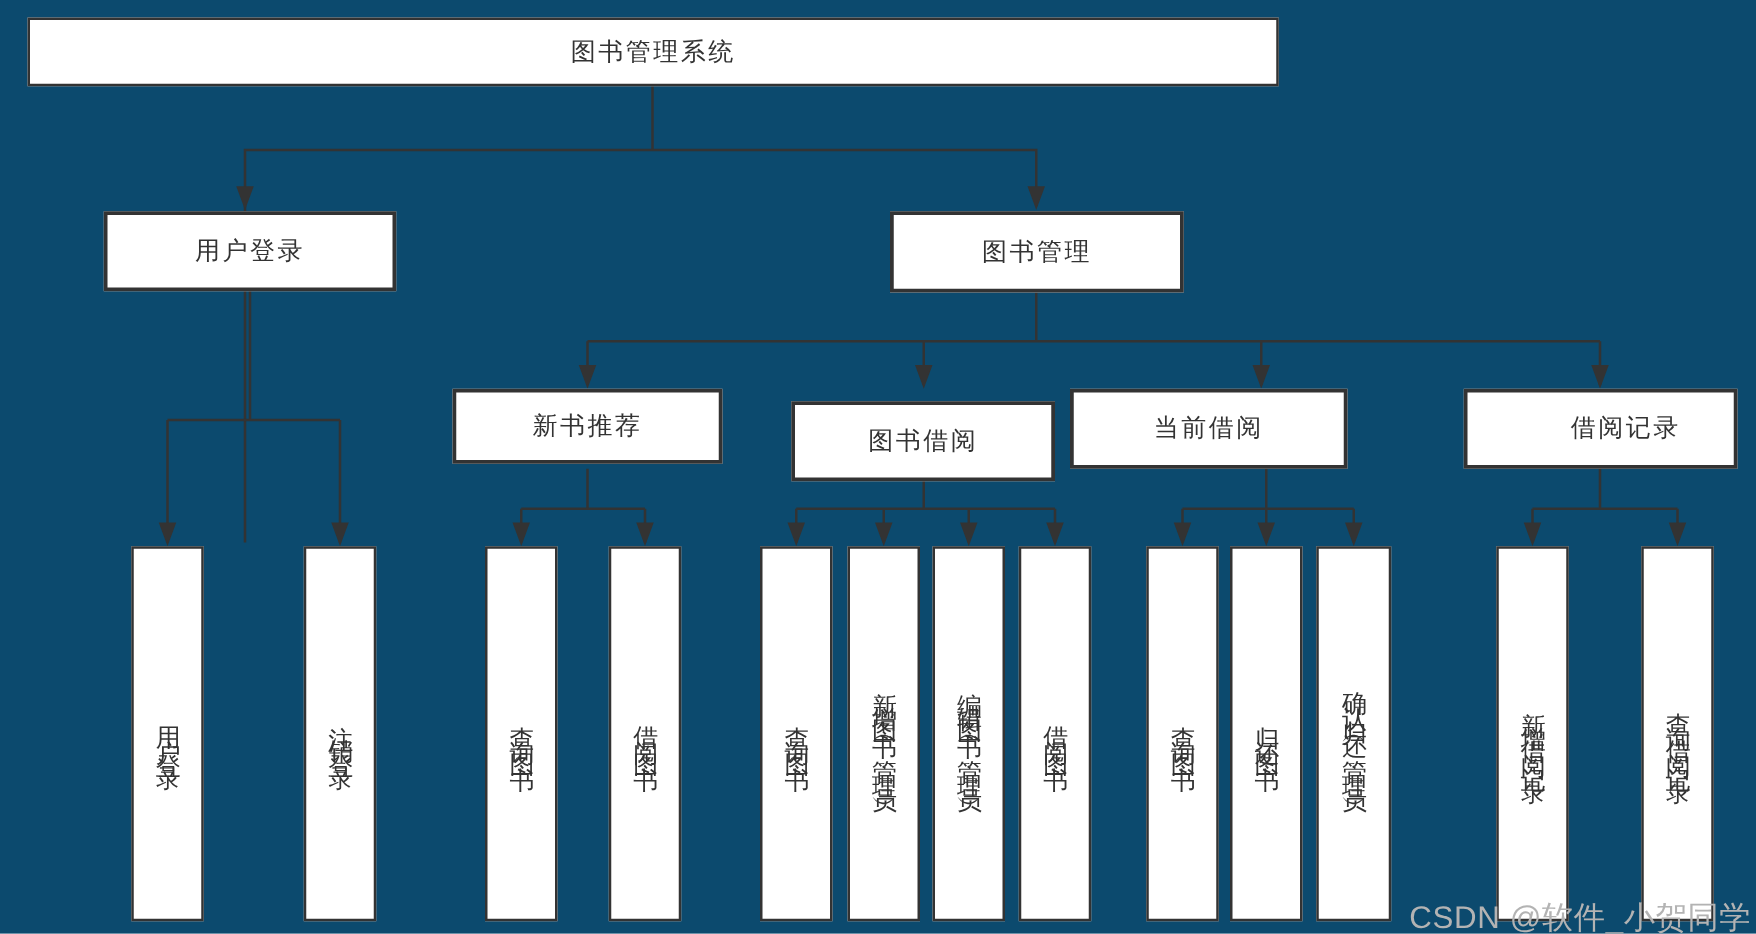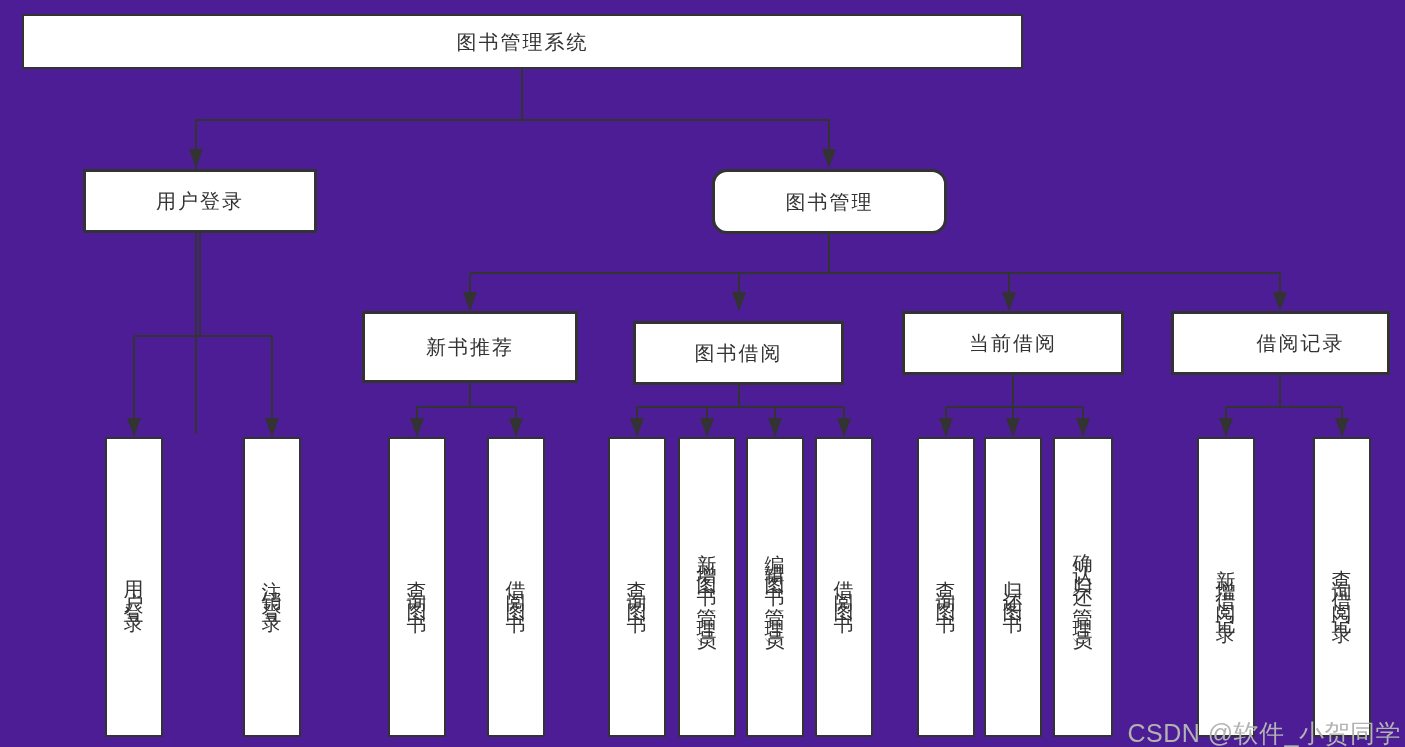--- a/index.html
+++ b/index.html
@@ -1,17 +1,17 @@
 <!DOCTYPE html>
 <html><head>
 <meta charset="utf-8">
 <style>
   html,body{margin:0;padding:0;background:#ffffff;}
   body{font-family:"Liberation Sans","DejaVu Sans",sans-serif;}
-  .stage{position:relative;width:1405px;height:747px;background:#4c1d95;overflow:hidden;}
+  .stage{position:relative;width:1405px;height:747px;background:#0c4a6e;overflow:hidden;}
   .wires{position:absolute;left:0;top:0;width:1405px;height:747px;z-index:0;}
   .ln{fill:none;stroke:#333333;stroke-width:2px;}
   .ar{fill:#333333;stroke:none;}
   .node{position:absolute;box-sizing:border-box;background:#ffffff;border:2px solid #333333;
         display:flex;align-items:center;justify-content:center;color:#333333;z-index:1;}
   .node.lv23{border-width:3px;}
   .node .lbl{font-size:20px;line-height:1;letter-spacing:2px;white-space:nowrap;}
   .root{left:22px;top:14px;width:1001px;height:55px;}
   .leaf{top:437px;width:58px;height:300px;}
   .leaf .lbl{writing-mode:vertical-rl;text-orientation:mixed;letter-spacing:11px;font-size:20px;
@@ -55,31 +55,31 @@
     </g>
   </svg>
 
   <div class="node root">
     <span class="lbl">图书管理系统</span>
   </div>
 
   <div class="node lv23" style="left:83px;top:169px;width:234px;height:64px;">
     <span class="lbl">用户登录</span>
   </div>
-  <div class="node lv23" style="left:712px;top:169px;width:235px;height:65px;border-radius:15px;">
+  <div class="node lv23" style="left:712px;top:169px;width:235px;height:65px;">
     <span class="lbl">图书管理</span>
   </div>
 
-  <div class="node lv23" style="left:362px;top:311px;width:216px;height:72px;">
+  <div class="node lv23" style="left:362px;top:311px;width:216px;height:60px;">
     <span class="lbl">新书推荐</span>
   </div>
   <div class="node lv23" style="left:633px;top:321px;width:211px;height:64px;">
     <span class="lbl">图书借阅</span>
   </div>
-  <div class="node lv23" style="left:902px;top:311px;width:222px;height:64px;">
+  <div class="node lv23" style="left:856px;top:311px;width:222px;height:64px;">
     <span class="lbl">当前借阅</span>
   </div>
   <div class="node lv23" style="left:1171px;top:311px;width:219px;height:64px;padding-left:40px;">
     <span class="lbl">借阅记录</span>
   </div>
 
   <div class="node leaf" style="left:105px;">
     <span class="lbl">用户登录</span>
   </div>
   <div class="node leaf" style="left:243px;">

